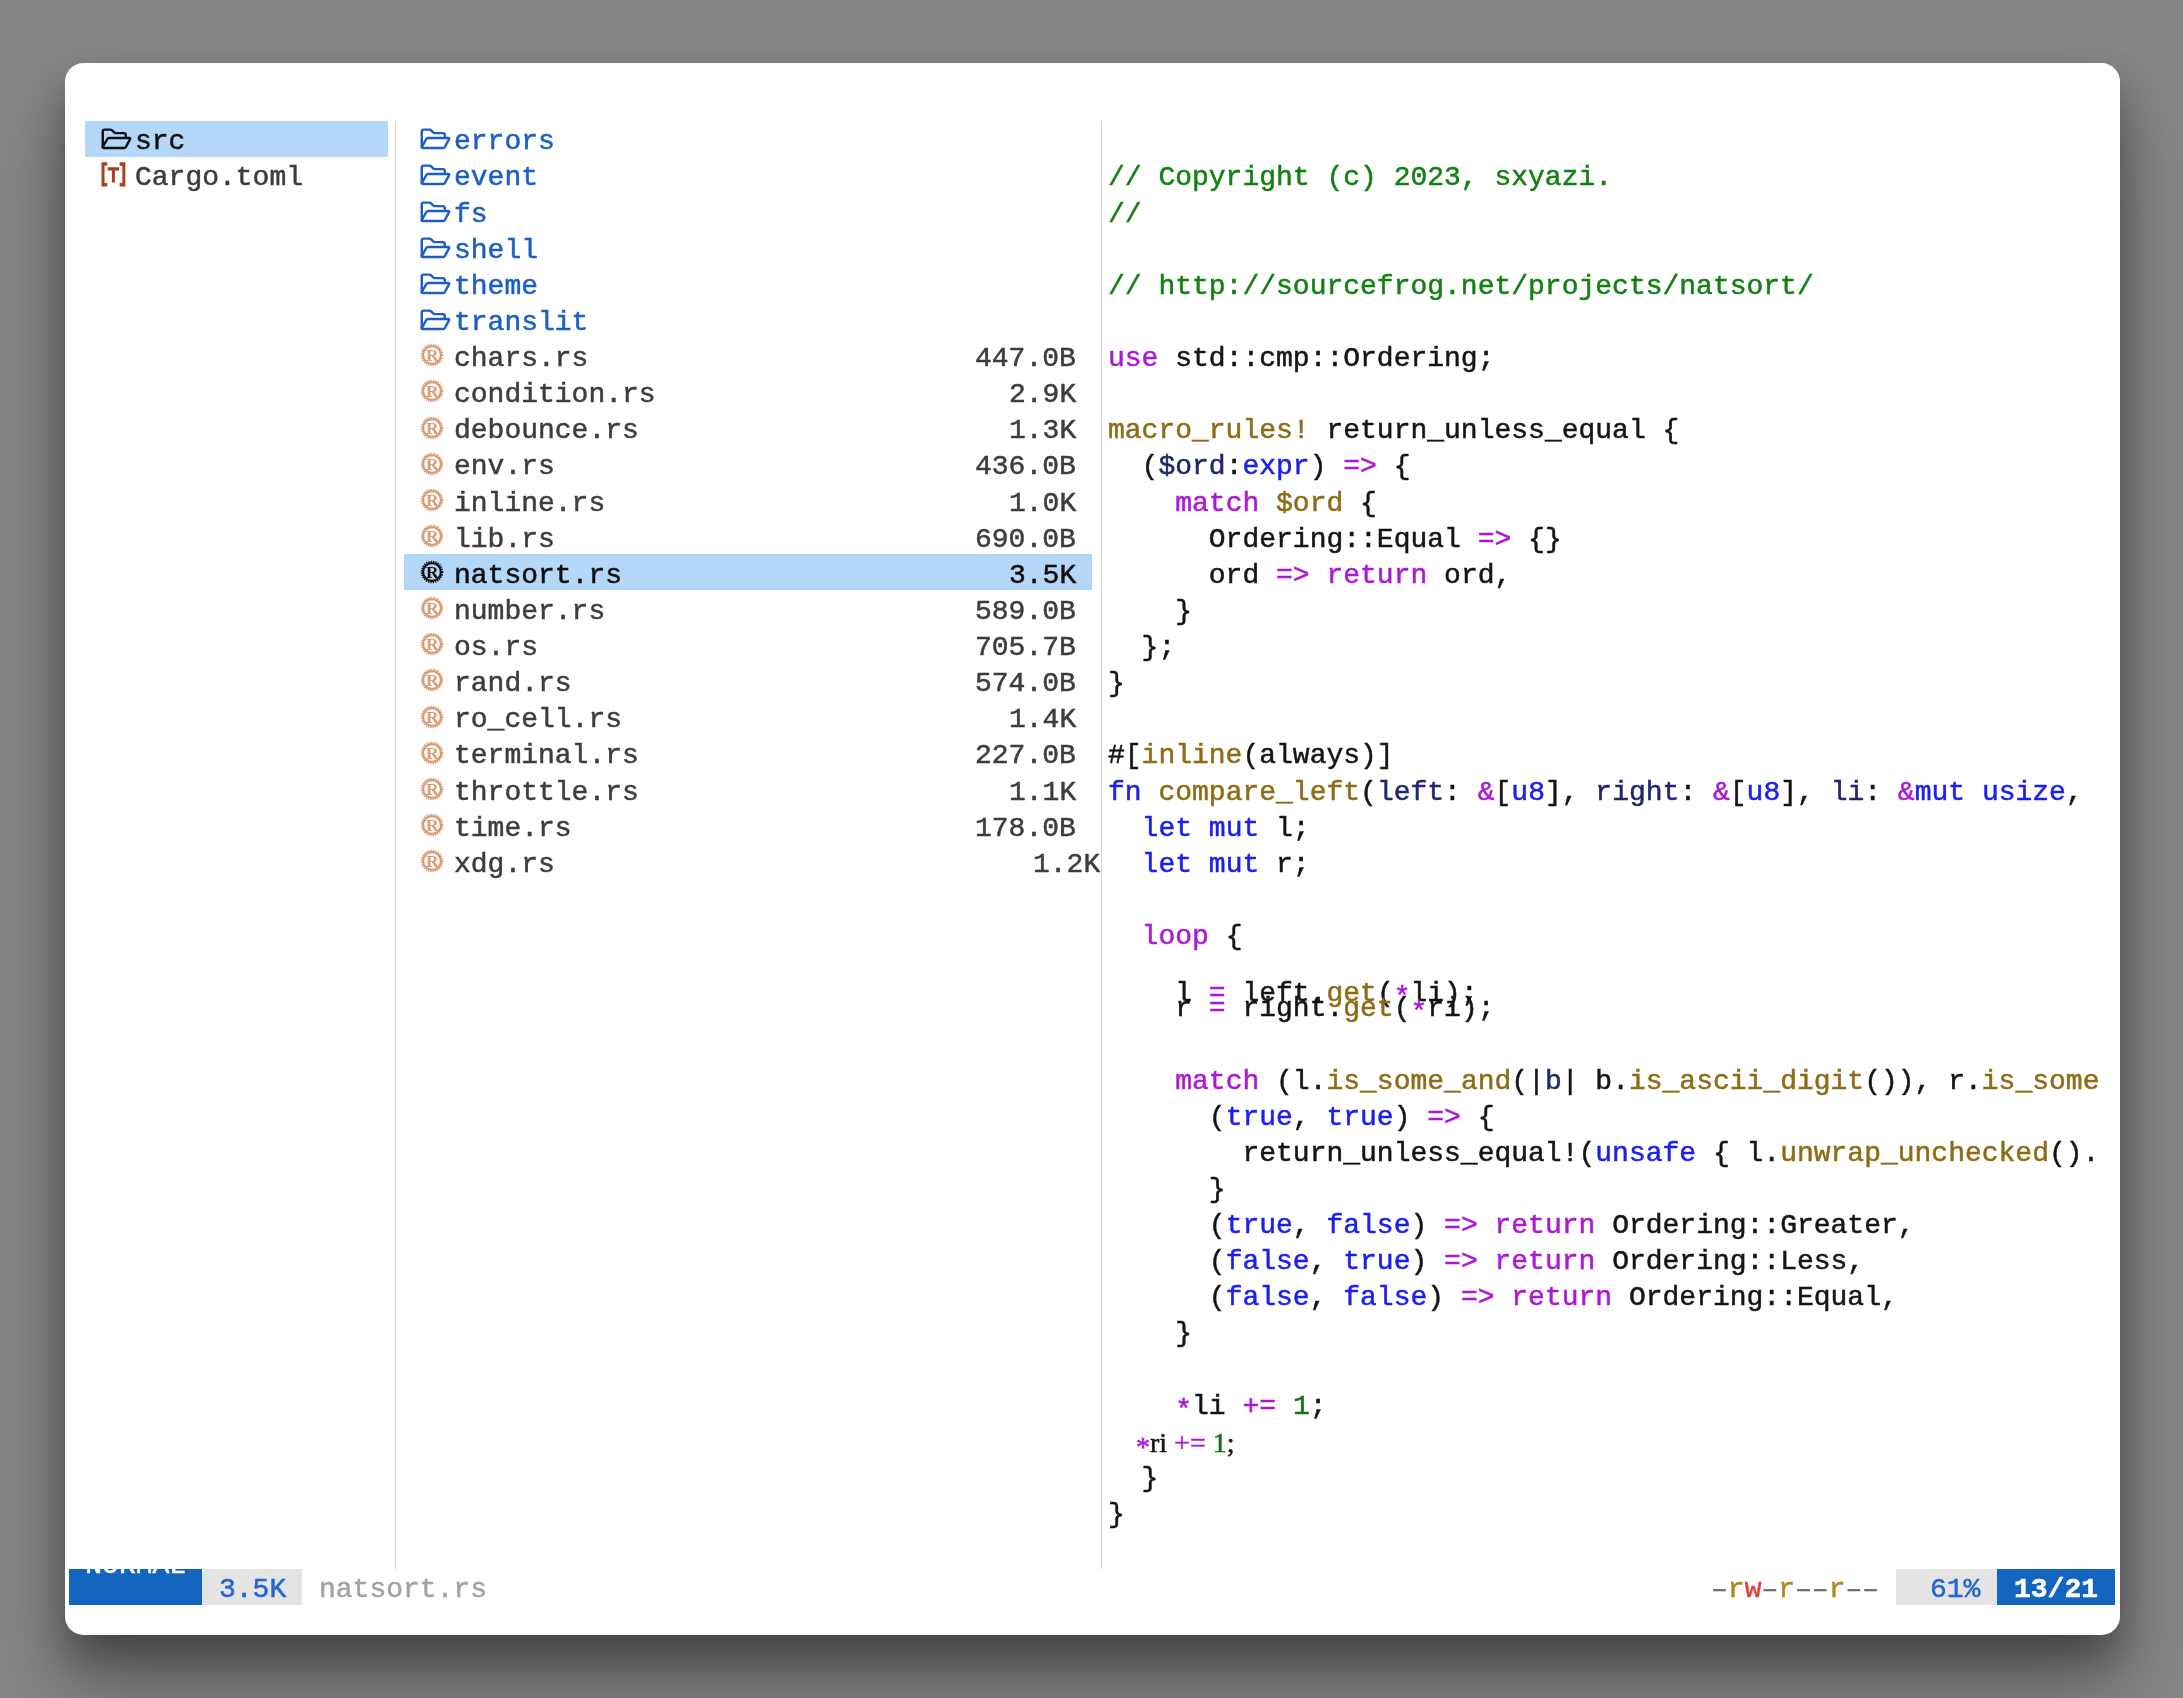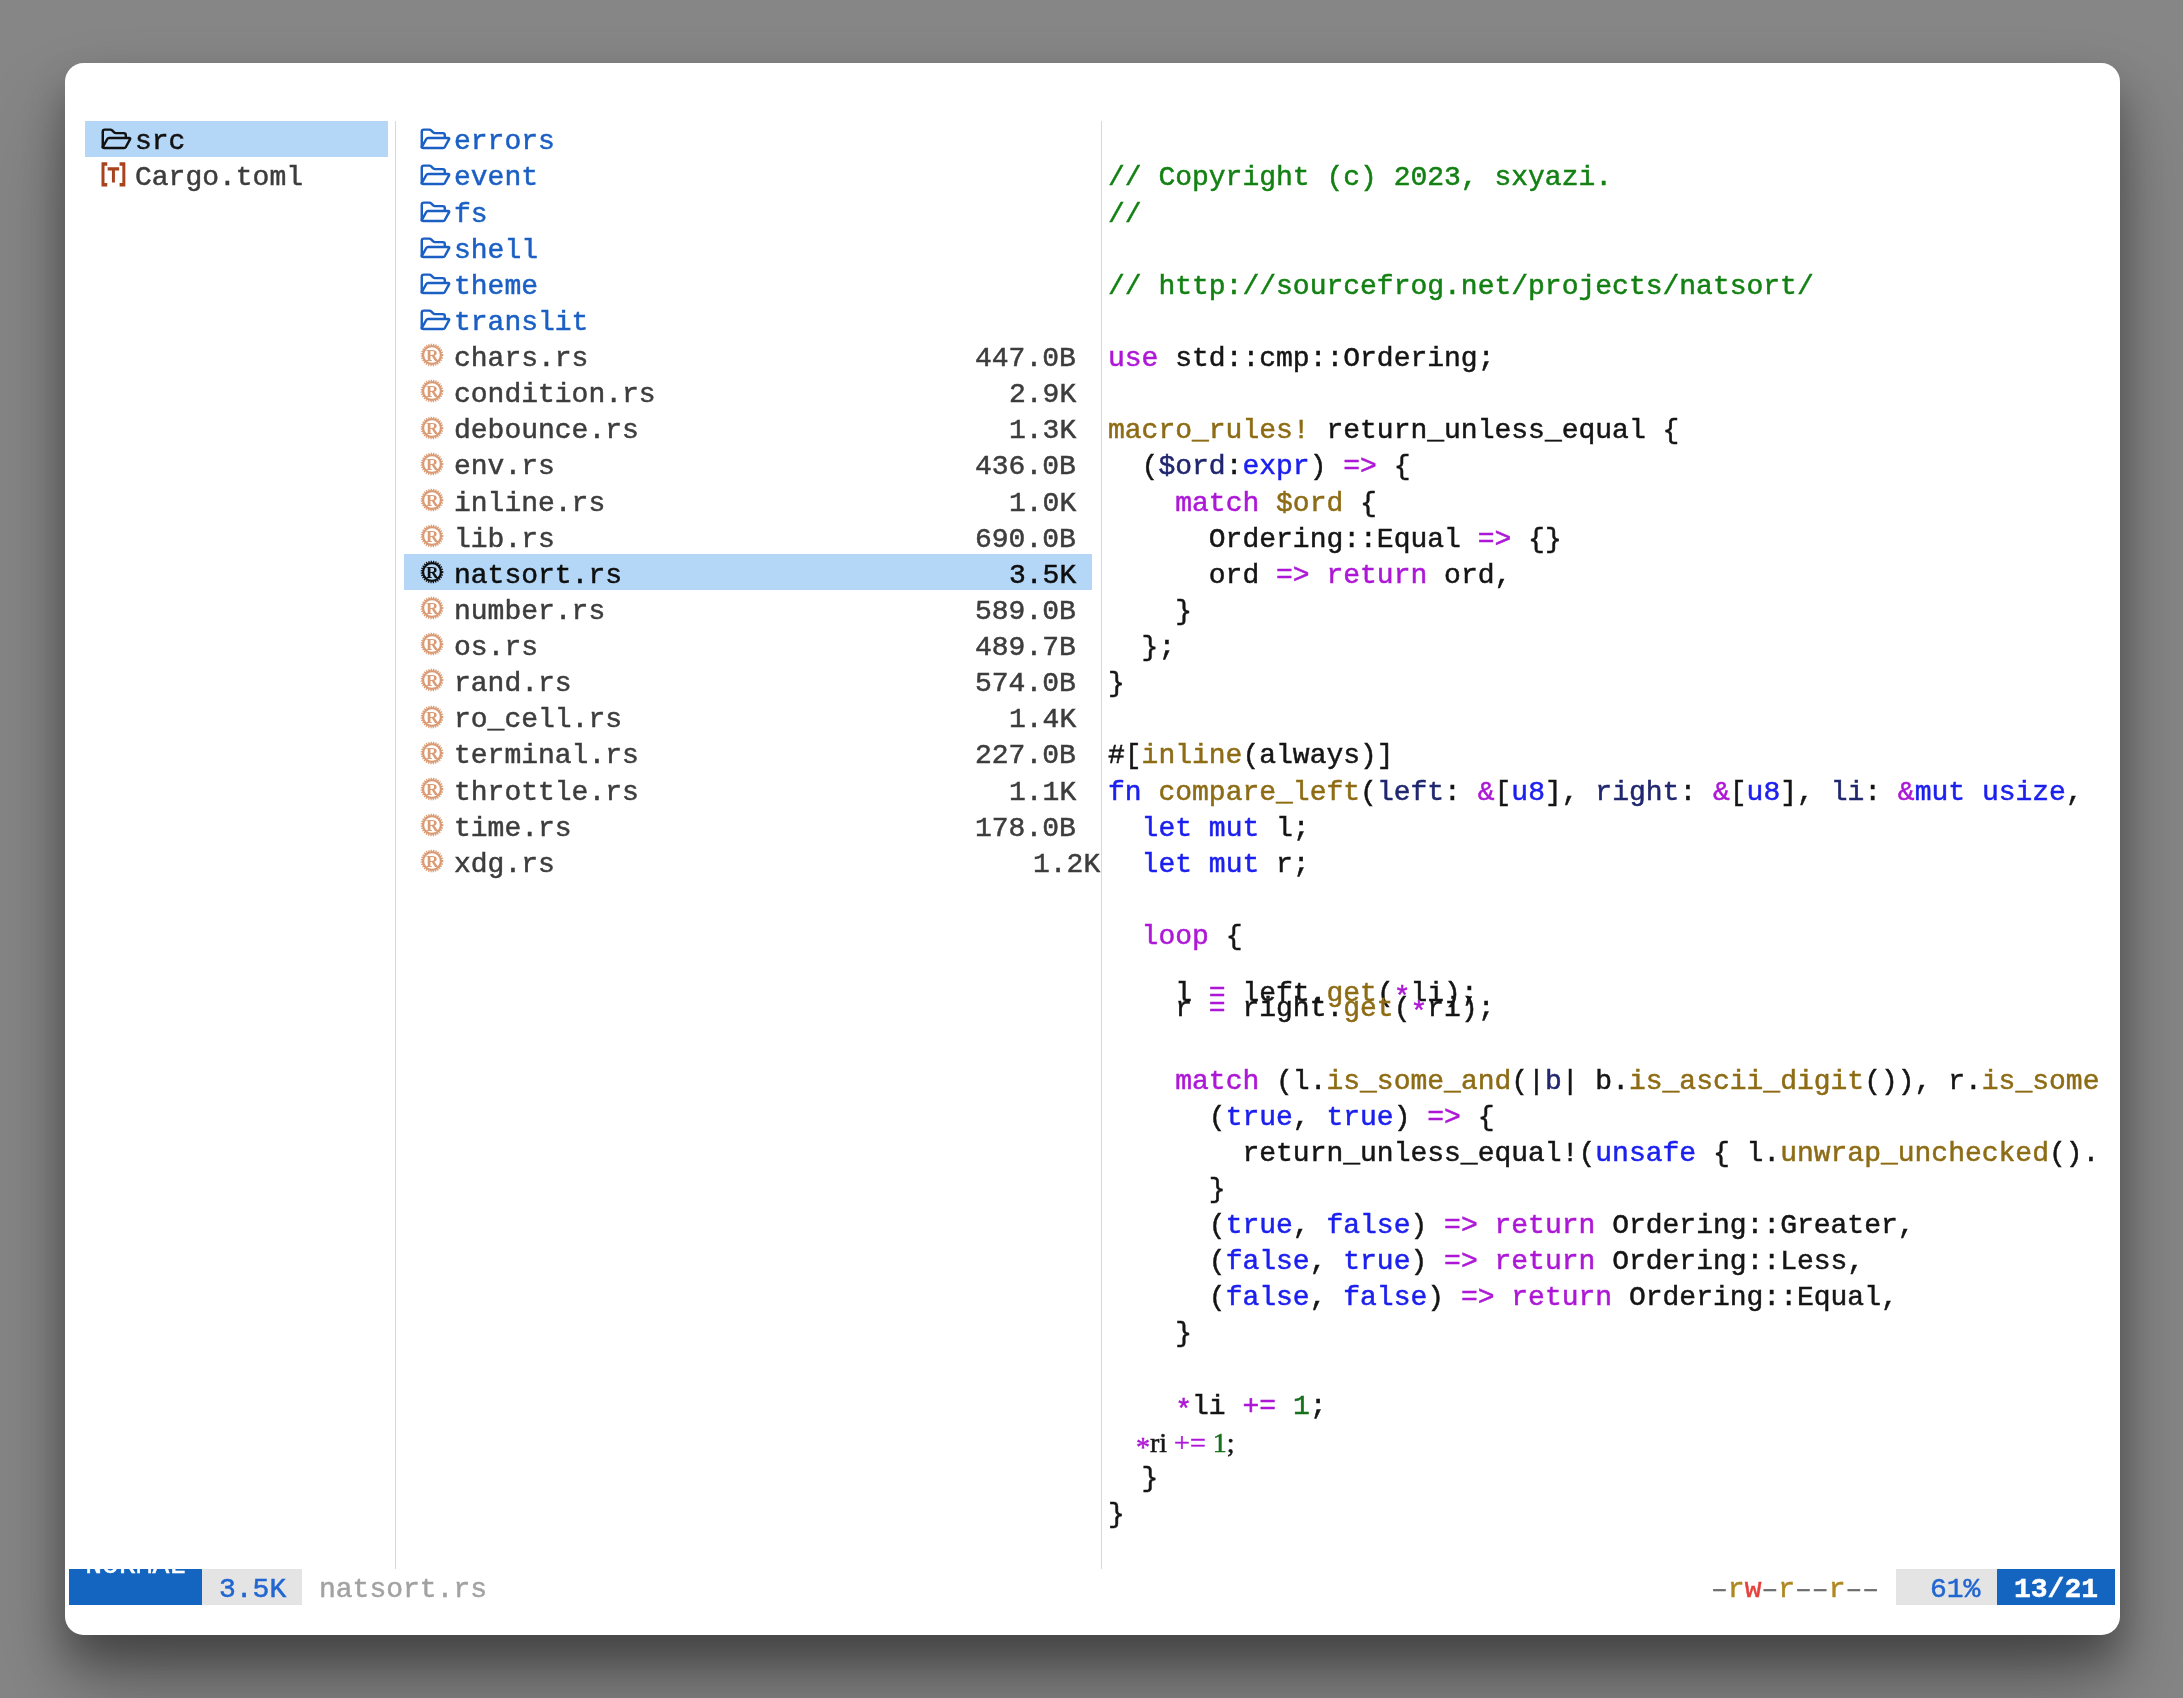--- a/index.html
+++ b/index.html
@@ -111,21 +111,21 @@
         <text x="14.7" y="21.6" text-anchor="middle" font-family="Liberation Serif" font-weight="bold" font-size="21" fill="#db9b74">R</text>
       </svg></div>
 <div class="r " style="left:389px;top:531px;color:#3d3d3d">number.rs</div>
 <div class="r " style="left:910px;top:531px;color:#3d3d3d">589.0B</div>
 <div class="ic" style="left:355px;top:569px"><svg width="24" height="24" viewBox="0 0 29 29">
         <circle cx="14.5" cy="14.5" r="10.8" fill="none" stroke="#db9b74" stroke-width="2.7"></circle>
         <circle cx="14.5" cy="14.5" r="12.3" fill="none" stroke="#db9b74" stroke-width="2.8" stroke-dasharray="1.5 1.3"></circle>
         <text x="14.7" y="21.6" text-anchor="middle" font-family="Liberation Serif" font-weight="bold" font-size="21" fill="#db9b74">R</text>
       </svg></div>
 <div class="r " style="left:389px;top:567px;color:#3d3d3d">os.rs</div>
-<div class="r " style="left:910px;top:567px;color:#3d3d3d">489.7B</div>
+<div class="r " style="left:910px;top:567px;color:#3d3d3d">705.7B</div>
 <div class="ic" style="left:355px;top:605px"><svg width="24" height="24" viewBox="0 0 29 29">
         <circle cx="14.5" cy="14.5" r="10.8" fill="none" stroke="#db9b74" stroke-width="2.7"></circle>
         <circle cx="14.5" cy="14.5" r="12.3" fill="none" stroke="#db9b74" stroke-width="2.8" stroke-dasharray="1.5 1.3"></circle>
         <text x="14.7" y="21.6" text-anchor="middle" font-family="Liberation Serif" font-weight="bold" font-size="21" fill="#db9b74">R</text>
       </svg></div>
 <div class="r " style="left:389px;top:603px;color:#3d3d3d">rand.rs</div>
 <div class="r " style="left:910px;top:603px;color:#3d3d3d">574.0B</div>
 <div class="ic" style="left:355px;top:642px"><svg width="24" height="24" viewBox="0 0 29 29">
         <circle cx="14.5" cy="14.5" r="10.8" fill="none" stroke="#db9b74" stroke-width="2.7"></circle>
         <circle cx="14.5" cy="14.5" r="12.3" fill="none" stroke="#db9b74" stroke-width="2.8" stroke-dasharray="1.5 1.3"></circle>

